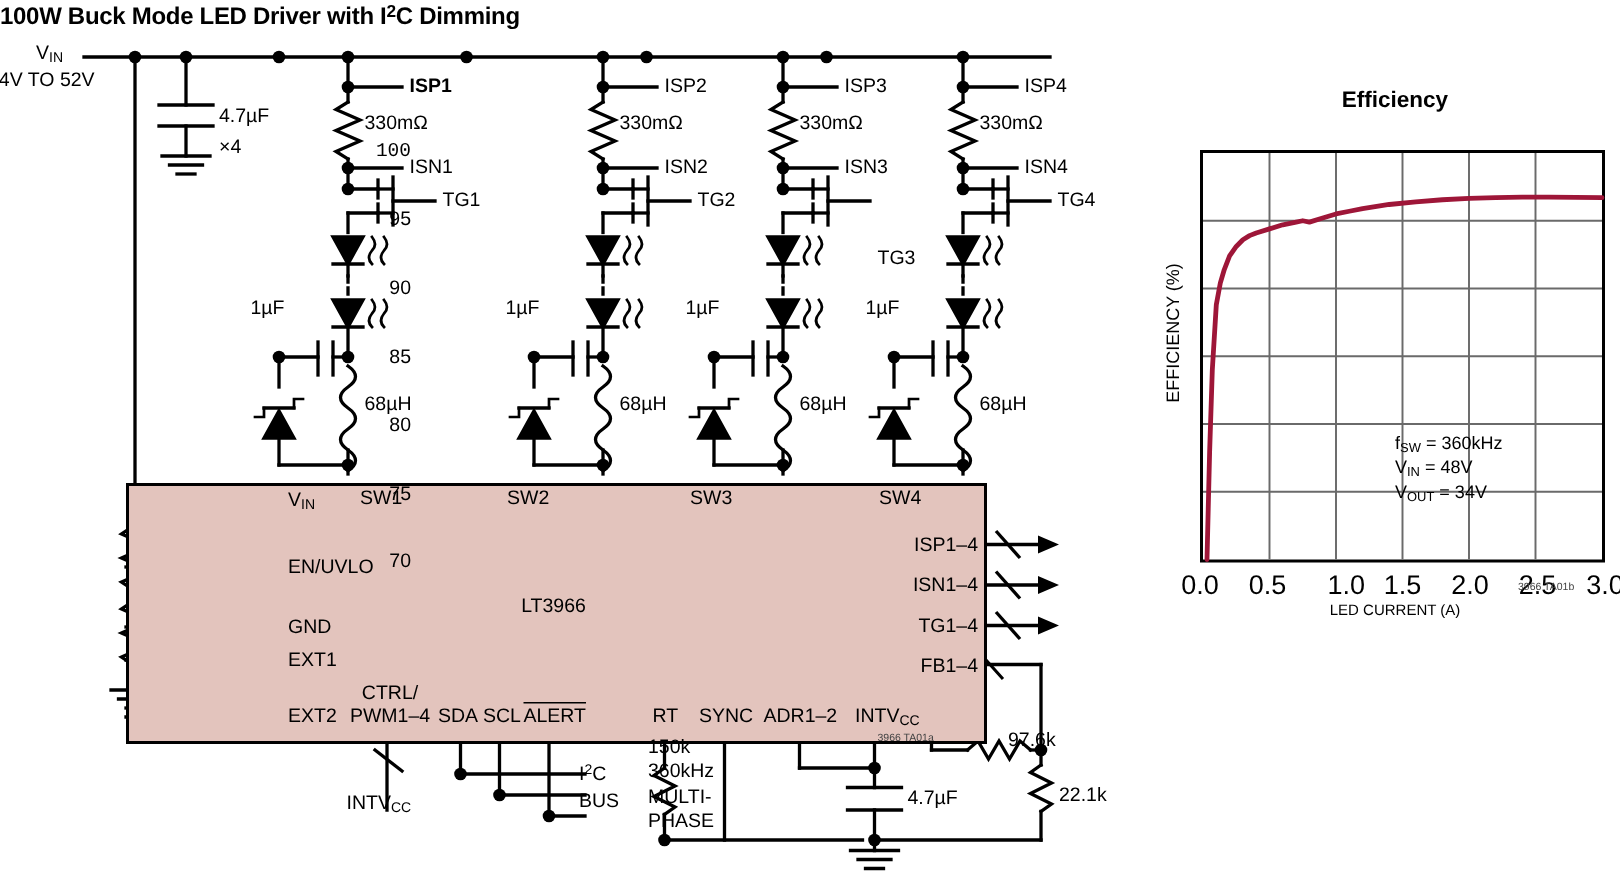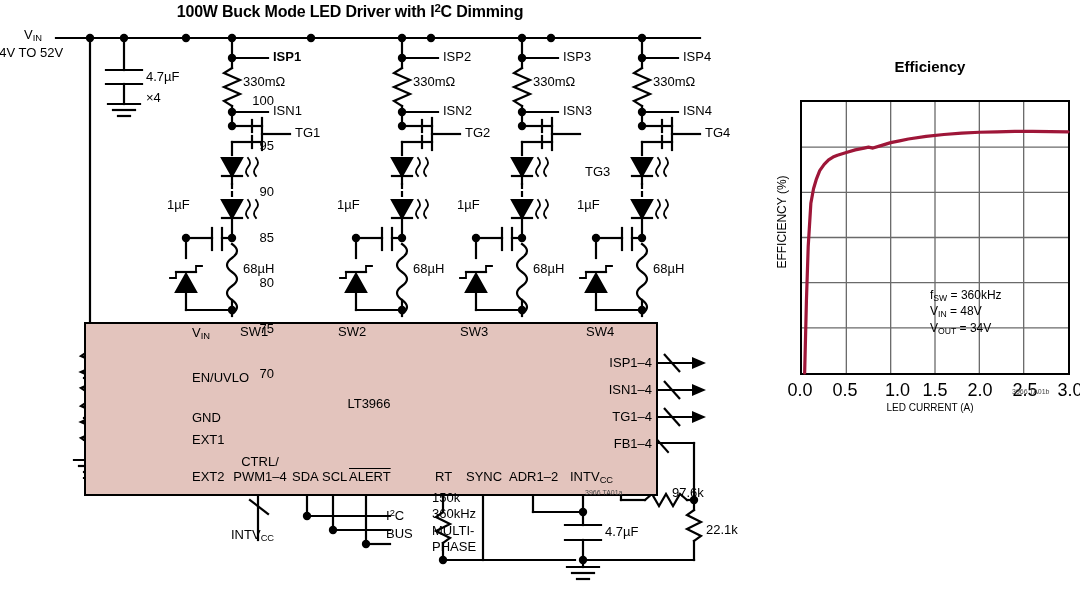--- a/index.html
+++ b/index.html
@@ -1,21 +1,21 @@
 <!DOCTYPE html>
 <html><head>
 <meta charset="utf-8">
 <style>
   html,body{margin:0;padding:0;background:#fff;}
   body{width:1080px;height:595px;position:relative;overflow:hidden;
        font-family:"Liberation Sans",sans-serif;color:#000;}
   .abs{position:absolute;}
   .txt{font-size:13px;line-height:1.05;white-space:nowrap;}
   .txt.tiny{font-size:7px;color:#333;}
-  #schem-title{left:0;top:2px;width:700px;text-align:center;font-size:16px;font-weight:bold;letter-spacing:-.2px;}
+  #schem-title{left:0;top:2px;width:700px;font-size:16px;font-weight:bold;letter-spacing:-.2px;}
   #chart-title{left:790px;top:58px;width:280px;text-align:center;font-size:15px;font-weight:bold;}
   #chip{left:84px;top:322px;width:570px;height:170px;background:#e3c4bd;border:2px solid #000;}
   #chipname{left:84px;top:396px;width:570px;text-align:center;font-size:13px;}
   .pinL{font-size:13px;} .pinR{font-size:13px;text-align:right;}
   sub{font-size:.72em;vertical-align:-.25em;}
   sup{font-size:.72em;vertical-align:.45em;}
   .ovl{text-decoration:overline;}
   
   #plot{left:800px;top:100px;width:270px;height:275px;border:2px solid #000;box-sizing:border-box;}
   #ylab{left:712px;top:215px;width:140px;text-align:center;font-size:12px;
@@ -465,21 +465,21 @@
         <line y1="225.83333333333334" y2="225.83333333333334" x1="0" x2="266"></line>
         <line y1="180.66666666666669" y2="180.66666666666669" x1="0" x2="266"></line>
         <line y1="135.5" y2="135.5" x1="0" x2="266"></line>
         <line y1="90.33333333333334" y2="90.33333333333334" x1="0" x2="266"></line>
         <line y1="45.16666666666666" y2="45.16666666666666" x1="0" x2="266"></line>
       </g>
     <path id="curve" fill="none" stroke-width="3.2" stroke-linejoin="round" stroke-linecap="round" d="M2.66,271.00 L4.43,198.73 L6.21,144.53 L8.87,101.17 L11.53,86.72 L14.19,77.69 L17.73,68.65 L22.17,62.33 L26.60,57.81 L31.03,55.10 L35.47,53.30 L44.33,50.59 L53.20,47.88 L62.07,46.07 L66.50,45.17 L70.93,46.07 L79.80,43.36 L88.67,40.65 L97.53,38.84 L106.40,37.04 L124.13,34.33 L141.87,32.52 L159.60,31.17 L177.33,30.26 L195.07,29.81 L212.80,29.36 L230.53,29.36 L248.27,29.63 L266.00,29.81" stroke="#9e1638"></path>
   </svg>
 </div>
 
-<div class="ytick" style="top:93px;">100</div>
+<div class="ytick" style="top:93px;font-family:Liberation Mono, monospace;">100</div>
 <div class="ytick" style="top:138px;">95</div>
 <div class="ytick" style="top:184px;">90</div>
 <div class="ytick" style="top:230px;">85</div>
 <div class="ytick" style="top:275px;">80</div>
 <div class="ytick" style="top:321px;">75</div>
 <div class="ytick" style="top:366px;">70</div>
 
 <div class="xtick" style="left:780px;">0.0</div>
 <div class="xtick" style="left:825px;">0.5</div>
 <div class="xtick" style="left:870px;text-align:right;">1.0</div>

